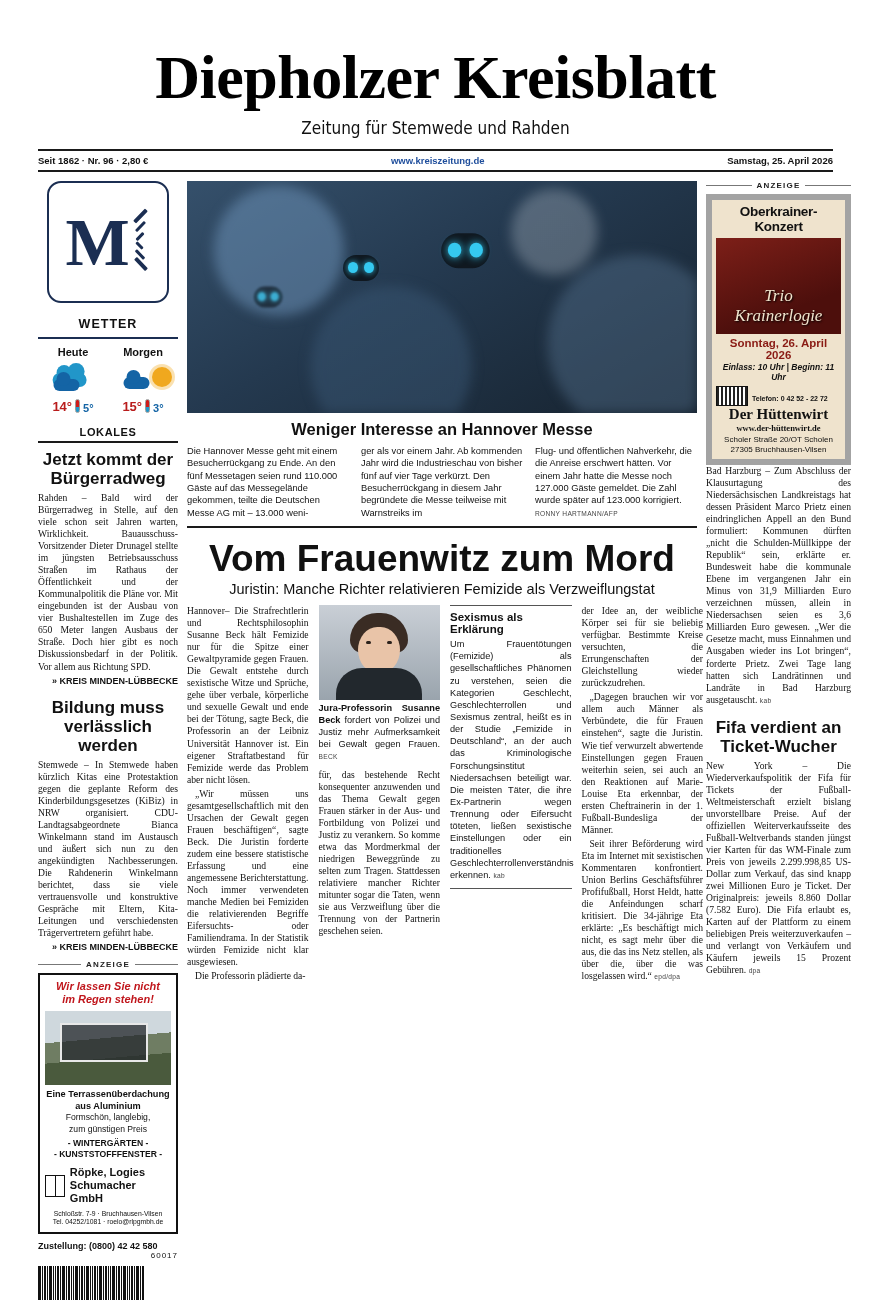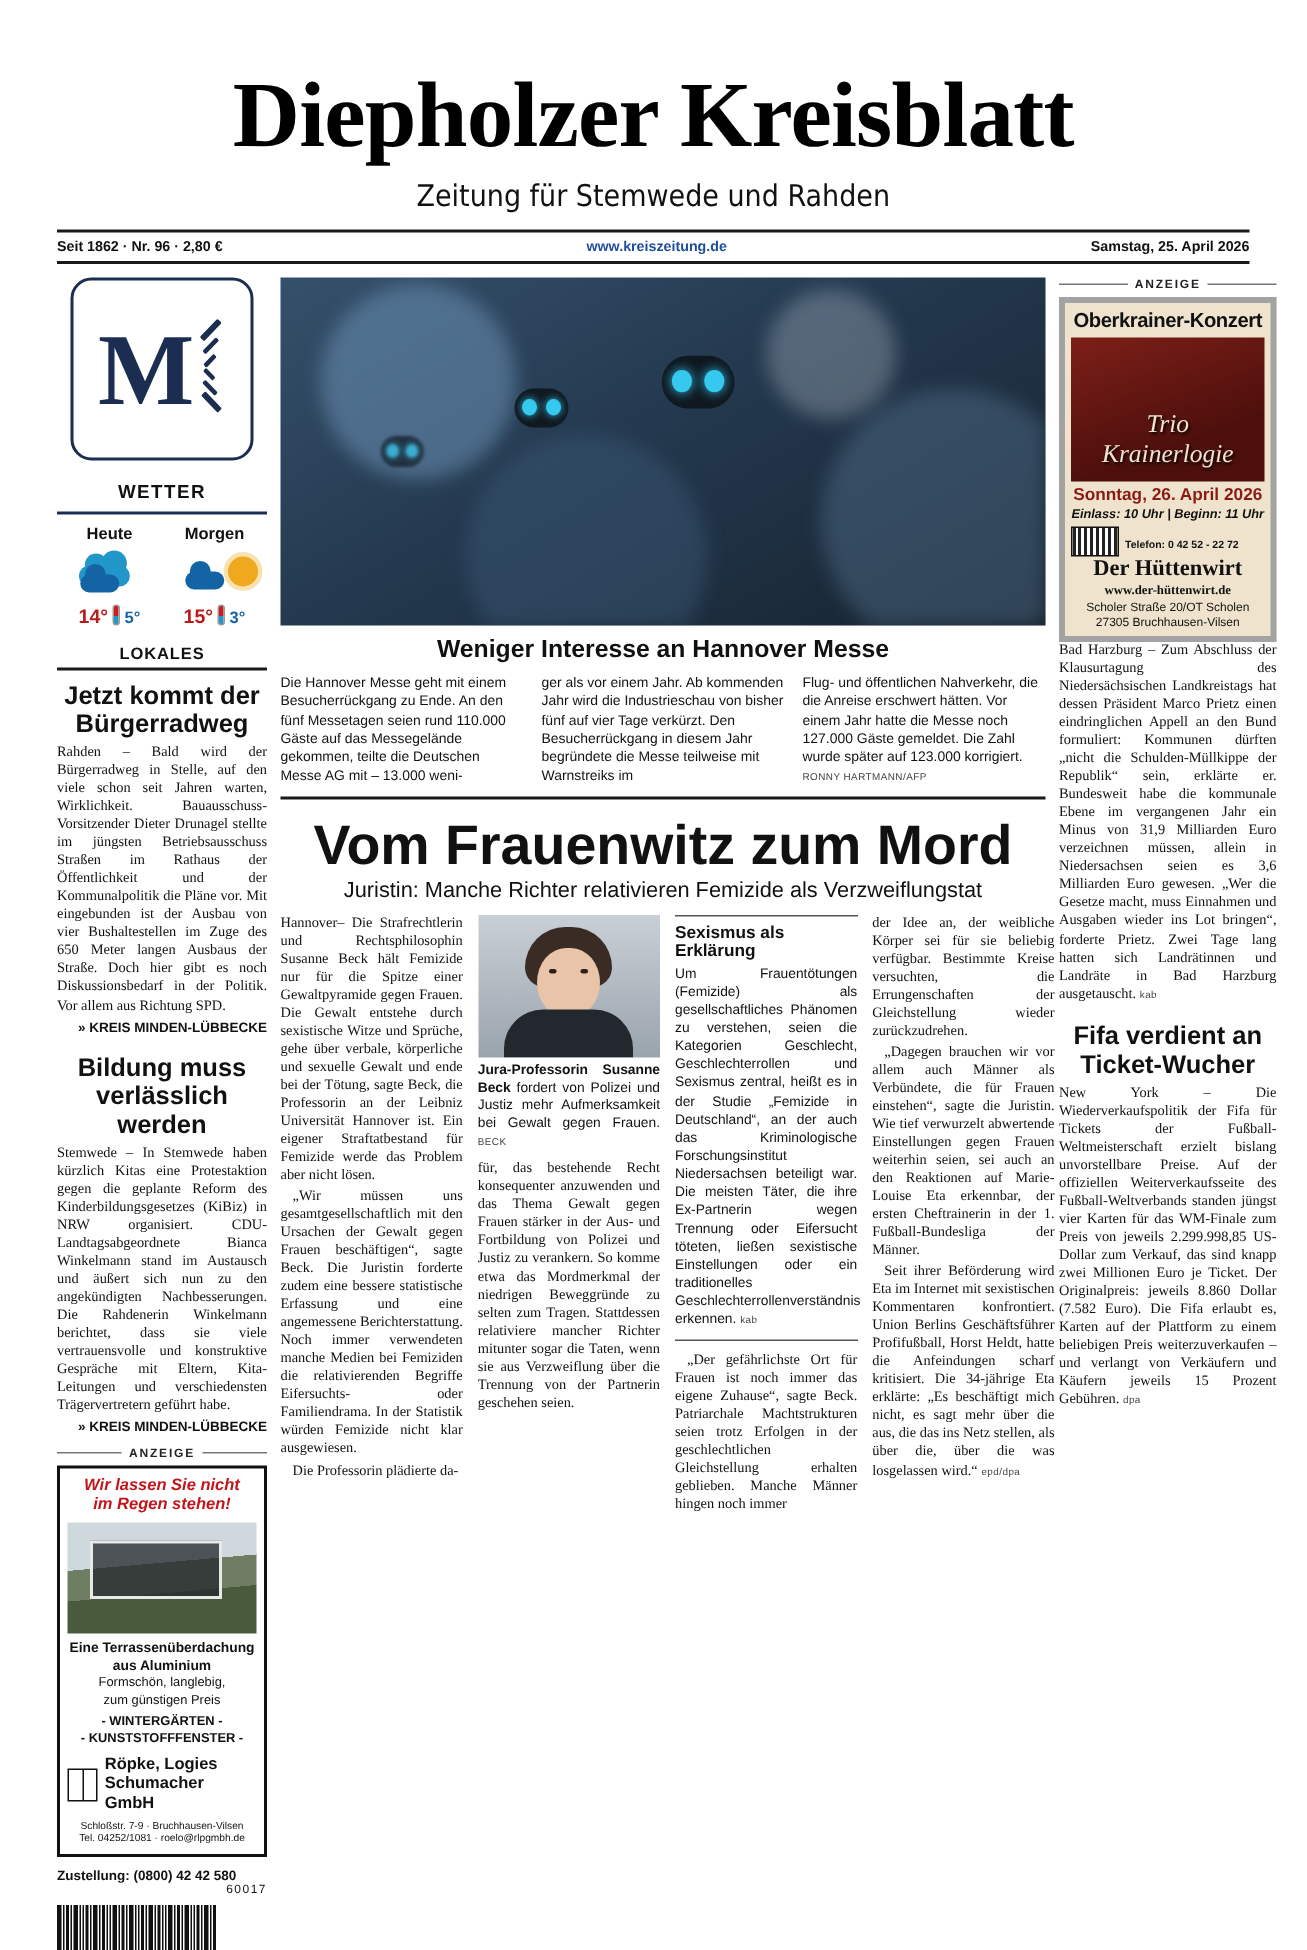--- a/index.html
+++ b/index.html
@@ -15,21 +15,21 @@
 
   
   .masthead { text-align:center; padding-top: 46px; }
   .masthead-title {
     font-family: "Liberation Serif", serif;
     font-size: 62px; font-weight: 700; letter-spacing: -0.5px;
     line-height: 1.0; color:#000;
   }
   .masthead-sub {
     font-family: "DejaVu Sans Condensed","Liberation Sans", sans-serif;
-    font-size: 20px; margin-top: 10px; color:#111; font-weight:400;
+    font-size: 17px; margin-top: 10px; color:#111; font-weight:400;
   }
   .masthead-rule { border-top: 2px solid #1a1a1a; margin-top: 11px; }
   .masthead-bar {
     display:flex; justify-content:space-between; align-items:center;
     font-family: "Liberation Sans", sans-serif;
     font-size: 9.5px; font-weight: 700; padding: 4px 0 4px;
     border-bottom: 2px solid #1a1a1a;
   }
   .masthead-bar .url { color:#1f4e9c; }
 
@@ -232,21 +232,21 @@
     font-family:"Liberation Sans", sans-serif;
     font-weight:700; font-size:11.5px; margin:0 0 3px;
   }
   .box-body {
     font-family:"Liberation Sans", sans-serif;
     font-size:9.2px; line-height:1.32; text-align:justify; margin:0;
   }
 
   
   .ad-konzert {
-    border:4px solid #a3a3a3; background:#efe3cd; padding:4px;
+    border:6px solid #a3a3a3; background:#efe3cd; padding:4px;
     text-align:center;
   }
   .ak-title {
     font-family:"Liberation Sans", sans-serif; font-weight:700;
     font-size:13.5px; letter-spacing:-0.3px; color:#111;
   }
   .ak-photo {
     height:96px; margin:4px 0 3px; position:relative; overflow:hidden;
     background:linear-gradient(160deg,#7d1f18,#4d0f0c 70%);
   }
@@ -506,21 +506,20 @@
         </div>
 
         <div class="ag-col">
           <hr class="thin" style="margin:0 0 5px;border-top:1.5px solid #555;">
           <div class="box-head">Sexismus als Erklärung</div>
           <p class="box-body">
             <span>Um Frauentötungen (Femizide) als gesellschaftliches Phänomen zu verstehen, seien die Kategorien Geschlecht, Geschlechterrollen und Sexismus zentral, heißt es in der Studie „Femizide in Deutschland“, an der auch das Kriminologische Forschungsinstitut Niedersachsen beteiligt war. Die meisten Täter, die ihre Ex-Partnerin wegen Trennung oder Eifersucht töteten, ließen sexistische Einstellungen oder ein traditionelles Geschlechterrollenverständnis erkennen.</span>
             <span class="credit">kab</span>
           </p>
           <hr class="thin" style="margin:7px 0;border-top:1.5px solid #555;">
-          <p class="body-txt" style="text-indent:8px;">„Der gefährlichste Ort für Frauen ist noch immer das eigene Zuhause“, sagte Beck. Patriarchale Machtstrukturen seien trotz Erfolgen in der geschlechtlichen Gleichstellung erhalten geblieben. Manche Männer hingen noch immer</p>
         </div>
 
         <div class="ag-col">
           <p class="body-txt">der Idee an, der weibliche Körper sei für sie beliebig verfügbar. Bestimmte Kreise versuchten, die Errungenschaften der Gleichstellung wieder zurückzudrehen.</p>
           <p class="body-txt" style="text-indent:8px;margin-top:2px;">„Dagegen brauchen wir vor allem auch Männer als Verbündete, die für Frauen einstehen“, sagte die Juristin. Wie tief verwurzelt abwertende Einstellungen gegen Frauen weiterhin seien, sei auch an den Reaktionen auf Marie-Louise Eta erkennbar, der ersten Cheftrainerin in der 1. Fußball-Bundesliga der Männer.</p>
           <p class="body-txt" style="text-indent:8px;margin-top:2px;">
             <span>Seit ihrer Beförderung wird Eta im Internet mit sexistischen Kommentaren konfrontiert. Union Berlins Geschäftsführer Profifußball, Horst Heldt, hatte die Anfeindungen scharf kritisiert. Die 34-jährige Eta erklärte: „Es beschäftigt mich nicht, es sagt mehr über die aus, die das ins Netz stellen, als über die, über die was losgelassen wird.“</span>
             <span class="credit">epd/dpa</span>
           </p>
         </div>

